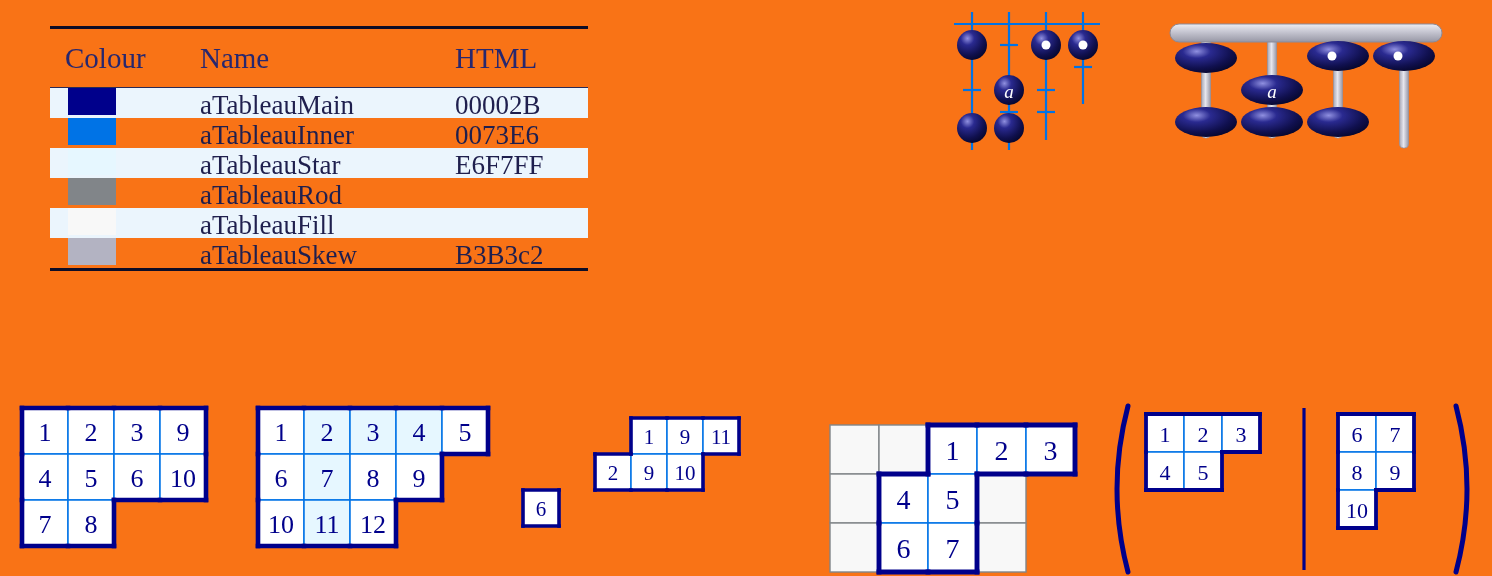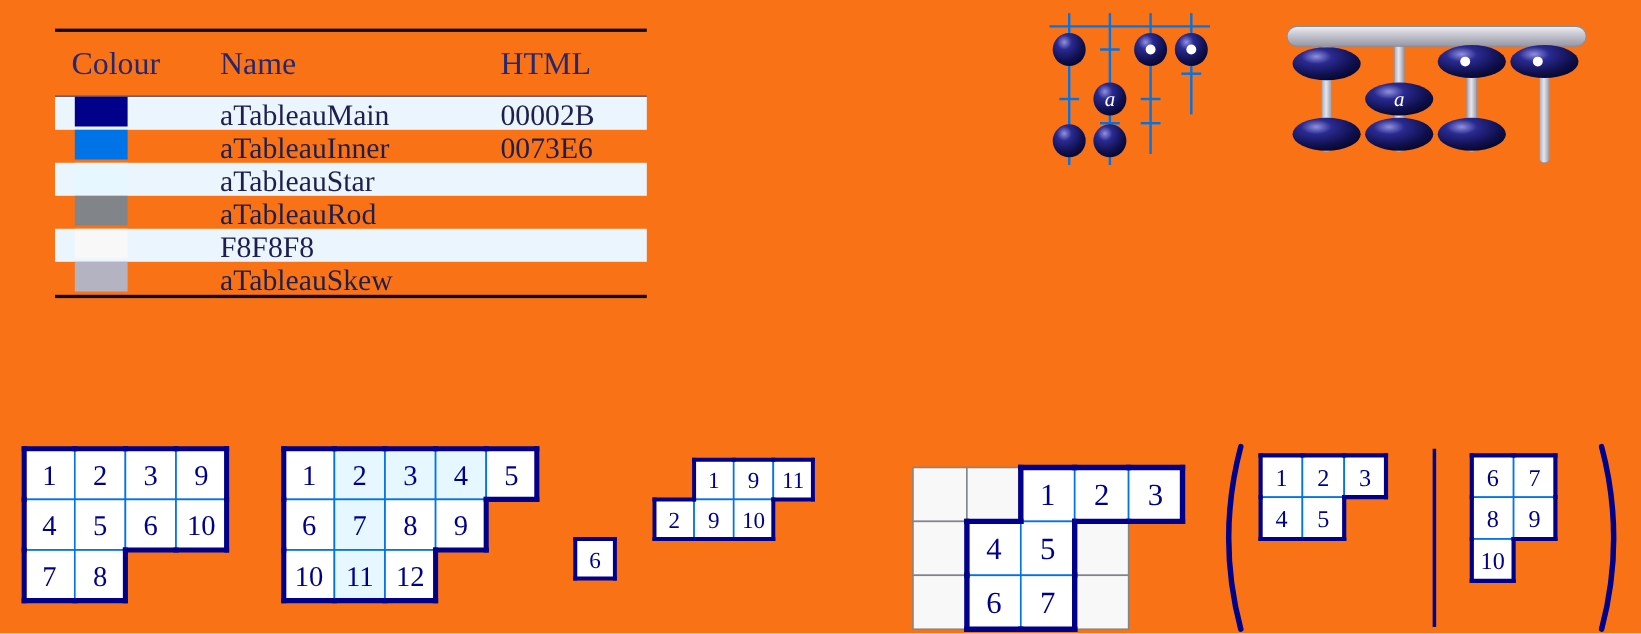--- a/index.html
+++ b/index.html
@@ -53,32 +53,34 @@
           <span class="ct-hex">00002B</span>
         </div>
         <div class="ct-row">
           <span><span class="ct-swatch" style="background: rgb(0, 115, 230);"></span></span>
           <span class="ct-name">aTableauInner</span>
           <span class="ct-hex">0073E6</span>
         </div>
         <div class="ct-row tint">
           <span><span class="ct-swatch" style="background: rgb(230, 247, 255);"></span></span>
           <span class="ct-name">aTableauStar</span>
+          <span class="ct-hex">E6F7FF</span>
         </div>
         <div class="ct-row">
           <span><span class="ct-swatch" style="background: rgb(129, 133, 137);"></span></span>
           <span class="ct-name">aTableauRod</span>
         </div>
         <div class="ct-row tint">
           <span><span class="ct-swatch" style="background: rgb(248, 248, 248);"></span></span>
-          <span class="ct-hex">F8F8F8</span>
+          <span class="ct-name">aTableauFill</span>
         </div>
         <div class="ct-row">
           <span><span class="ct-swatch" style="background: rgb(179, 179, 194);"></span></span>
           <span class="ct-name">aTableauSkew</span>
+          <span class="ct-hex">B3B3c2</span>
         </div>
       </div>
   </div>
 
   <svg class="fig" id="abacus-blue">
       <defs>
         <radialGradient id="bBead" cx="35%" cy="28%" r="80%">
   <stop offset="0%" stop-color="#9090e0"></stop>
           <stop offset="28%" stop-color="#2a2a90"></stop>
   <stop offset="70%" stop-color="#10104f"></stop>

